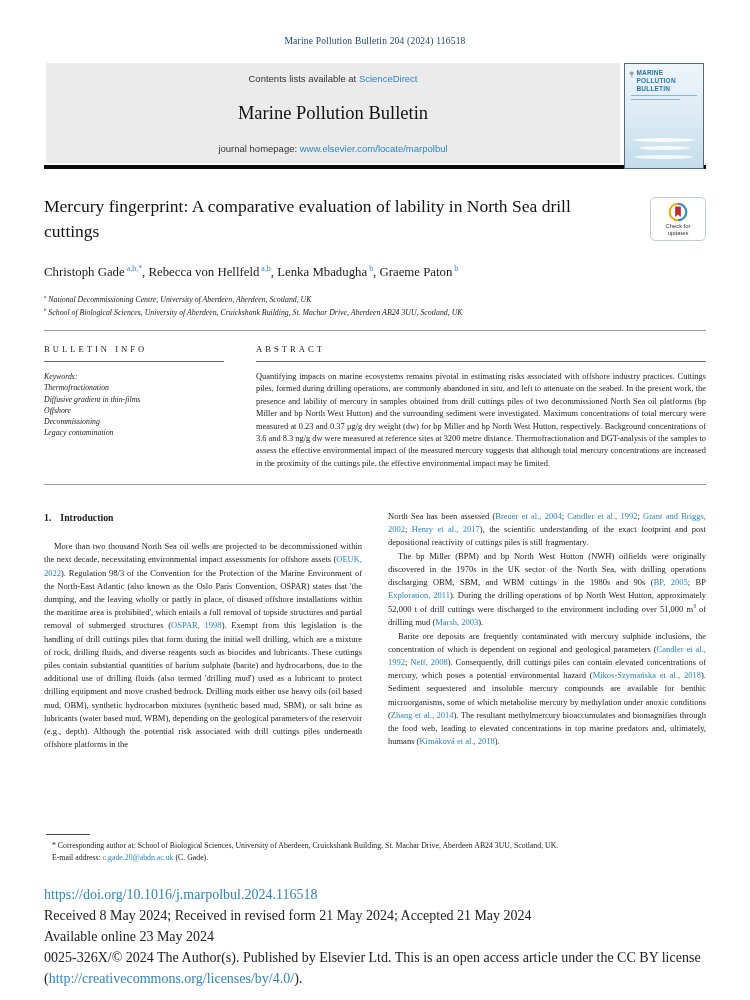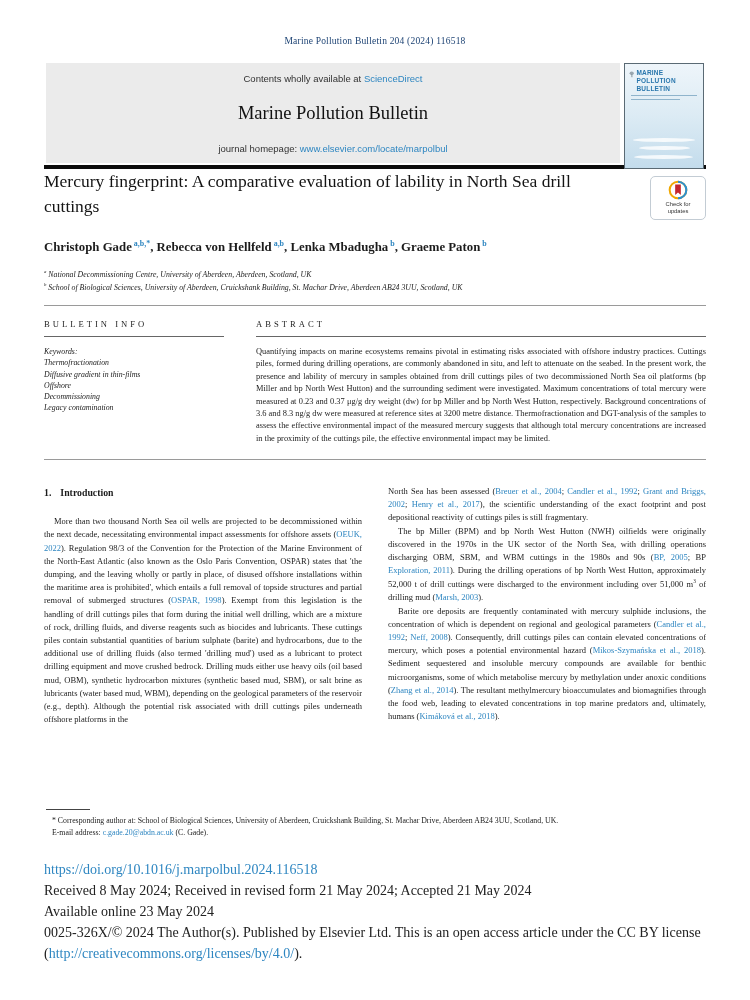--- a/index.html
+++ b/index.html
@@ -27,26 +27,26 @@
   .cover-head{display:flex;gap:2px;}
   .cover-title{font-family:"Liberation Sans",sans-serif;font-size:6.5px;font-weight:bold;color:#2a77ad;line-height:1.2;letter-spacing:.2px;}
   .cover-bar{height:1px;background:#8fb4cc;margin:3px 2px 0;}
   .cover-bar.short{width:70%;}
   .wave{position:absolute;left:10%;height:4px;border-radius:50%;background:rgba(255,255,255,.8);}
   .w1{bottom:26px;width:80%;}
   .w2{bottom:18px;width:65%;left:18%;}
   .w3{bottom:9px;width:75%;left:12%;}
   .thick-rule{height:4px;background:#0c0c0c;margin-top:2px;}
 
-  .title-row{display:flex;justify-content:space-between;align-items:flex-end;gap:27px;}
+  .title-row{margin-top:25px;display:flex;justify-content:space-between;align-items:center;gap:27px;}
   h1.article-title{font-size:17.5px;font-weight:normal;line-height:1.45;width:578px;color:#141414;}
   .check-badge{width:56px;height:44px;border:1px solid #c3ccd4;border-radius:5px;display:flex;flex-direction:column;align-items:center;justify-content:center;gap:1px;background:#fff;cursor:pointer;}
   .check-text{font-family:"Liberation Sans",sans-serif;font-size:5.8px;color:#333;line-height:1.2;text-align:center;}
 
-  .authors{margin-top:19px;font-size:12.8px;color:#1c1c1c;font-weight:bold;}
+  .authors{margin-top:19px;font-size:12.8px;color:#1c1c1c;}
   .authors .seg-b{margin-left:2px;}
   .affiliations{margin-top:13px;font-size:7.8px;font-style:italic;line-height:1.6;color:#222;}
   .thin-rule{border:none;border-top:1px solid var(--rule);margin-top:11px;}
 
   .info-abstract{display:flex;margin-top:13px;}
   .left-info{width:180px;margin-right:32px;flex-shrink:0;}
   .block-heading{font-size:8.6px;letter-spacing:3px;color:#1d1d1d;}
   .heading-rule{border:none;border-top:1px solid #666;margin:7px 0 9px;}
   .kw-label{font-size:7.8px;font-style:italic;line-height:1.45;}
   .kw{font-size:7.8px;line-height:1.42;font-style:italic;}
@@ -75,21 +75,21 @@
 <body>
 
 <div class="page">
 
   <div class="citation">Marine Pollution Bulletin 204 (2024) 116518</div>
 
   <div class="masthead">
 
     <div class="header-box">
       <div class="contents-line">
-        <span>Contents wholly available at </span><a class="link">ScienceDirect</a>
+        <span>Contents lists available at </span><a class="link">ScienceDirect</a>
       </div>
       <div class="journal-title">Marine Pollution Bulletin</div>
       <div class="homepage-line">
         <span>journal homepage: </span><a class="link">www.elsevier.com/locate/marpolbul</a>
       </div>
     </div>
 
     <div class="cover-col">
       <div class="cover">
         <div class="cover-head">

